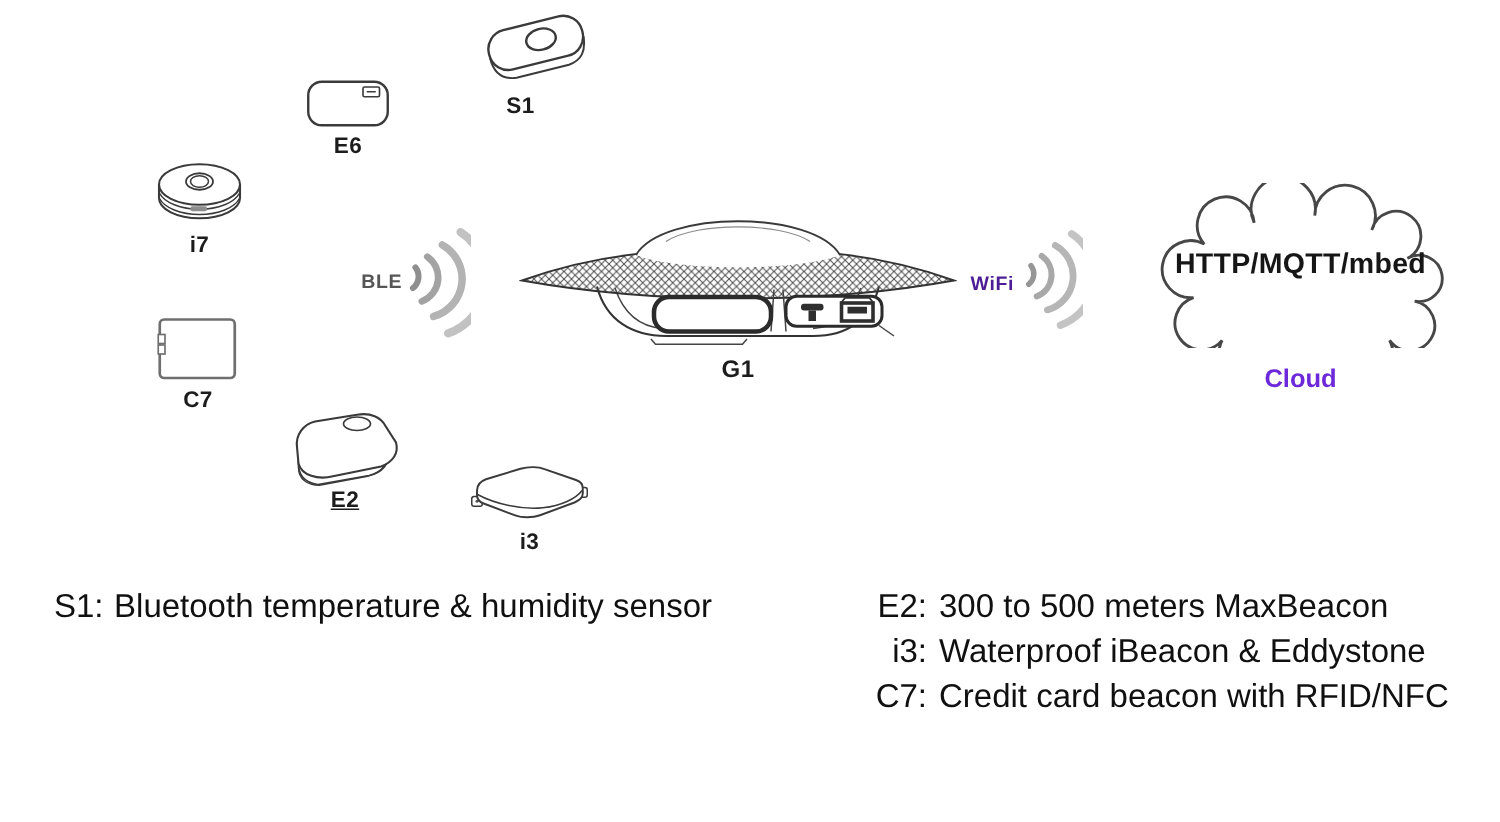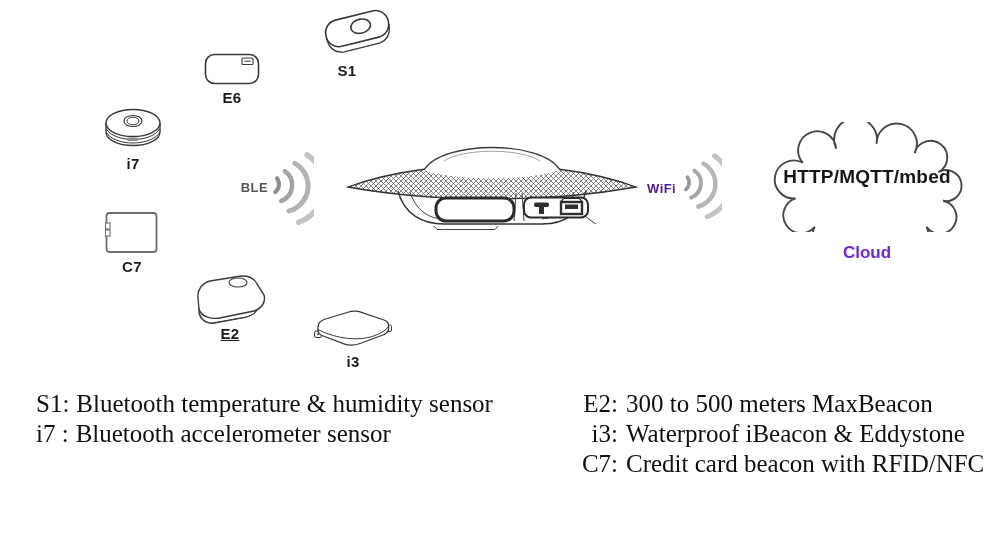--- a/index.html
+++ b/index.html
@@ -5,21 +5,21 @@
   html,body{margin:0;padding:0;background:#fff;}
   #stage{position:relative;width:1000px;height:548px;background:#ffffff;overflow:hidden;
          font-family:"Liberation Sans",sans-serif;}
   .abs{position:absolute;}
   .dev-label{position:absolute;text-align:center;font-weight:700;font-size:15px;color:#1c1c1c;
              letter-spacing:.3px;}
   .wave-label{position:absolute;font-weight:700;font-size:13px;color:#565656;letter-spacing:.4px;}
   .cloud-proto{position:absolute;left:0;right:0;text-align:center;font-weight:700;font-size:19px;
                color:#161616;letter-spacing:.2px;}
   .cloud-label{position:absolute;text-align:center;font-weight:700;font-size:17px;color:#6d28d9;}
-  .legend{position:absolute;font-family:Liberation Serif, serif;font-size:25px;color:#101010;
+  .legend{position:absolute;font-family:Liberation Sans, sans-serif;font-size:22px;color:#101010;
           line-height:30px;white-space:nowrap;}
   .legend-row{height:30px;}
   .legend .code{display:inline-block;margin-right:7px;}
   #legend-right .code{width:40px;text-align:right;margin-right:8px;}
   svg{display:block;}
 </style>
 </head>
 <body>
 
 <div id="stage">
@@ -104,20 +104,21 @@
 
     <path d="M170,47 l-2,28 M176,47 l2,28" stroke="#444" stroke-width="1" fill="none"></path>
     <rect x="90" y="52" width="78" height="23" rx="10" fill="#fff" stroke="#2b2b2b" stroke-width="3"></rect>
     <rect x="178" y="51.5" width="64" height="20" rx="7" fill="#fff" stroke="#2b2b2b" stroke-width="2"></rect>
     <rect x="188" y="56.5" width="15" height="4.5" rx="2" fill="#2f2f2f" stroke="none"></rect>
     <rect x="193" y="61" width="5" height="7" fill="#2f2f2f" stroke="none"></rect>
     <path d="M215,55.5 l2.5,-3 h16 l2.5,3" fill="none" stroke="#2f2f2f" stroke-width="1.2"></path>
     <rect x="215" y="56" width="21" height="12" fill="#fff" stroke="#2f2f2f" stroke-width="2.4"></rect>
     <rect x="219" y="58.5" width="13" height="4.5" fill="#2f2f2f" stroke="none"></rect>
   </svg>
+  <div class="dev-label" style="left:346px;top:238px;width:292px;font-size:16px;">G1</div>
 
   <div class="wave-label" style="left:238px;top:180px;width:30px;text-align:right;">BLE</div>
   <svg class="abs" style="left:268px;top:146px;" width="46" height="82" viewBox="0 0 46 82">
     <g fill="none" stroke-linecap="round" transform="rotate(7 23 41)">
       <path d="M8,34 A10,10 0 0 1 8,48" stroke="#8f8f8f" stroke-width="4"></path>
       <path d="M15,26 A17,17 0 0 1 15,56" stroke="#a3a3a3" stroke-width="4.5"></path>
       <path d="M24,17 A26,26 0 0 1 24,65" stroke="#b3b3b3" stroke-width="5"></path>
       <path d="M35,7 A38,38 0 0 1 35,75" stroke="#c2c2c2" stroke-width="5.5"></path>
     </g>
   </svg>
@@ -148,23 +149,20 @@
                a15,15 0 1 1 -16,-24 z" fill="#ffffff" stroke="#474747" stroke-width="1.6"></path>
     </svg>
     <div class="cloud-proto" style="top:44px;">HTTP/MQTT/mbed</div>
   </div>
   <div class="cloud-label" style="left:766px;top:243px;width:202px;">Cloud</div>
 
   <div class="legend" id="legend-left" style="left:36px;top:389px;">
     <div class="legend-row">
       <span class="code">S1:</span><span>Bluetooth temperature &amp; humidity sensor</span>
     </div>
-    <div class="legend-row">
-      <span class="code">i7 :</span><span>Bluetooth accelerometer sensor</span>
-    </div>
   </div>
 
   <div class="legend" id="legend-right" style="left:578px;top:389px;">
     <div class="legend-row">
       <span class="code">E2:</span><span>300 to 500 meters MaxBeacon</span>
     </div>
     <div class="legend-row">
       <span class="code">i3:</span><span>Waterproof iBeacon &amp; Eddystone</span>
     </div>
     <div class="legend-row">

